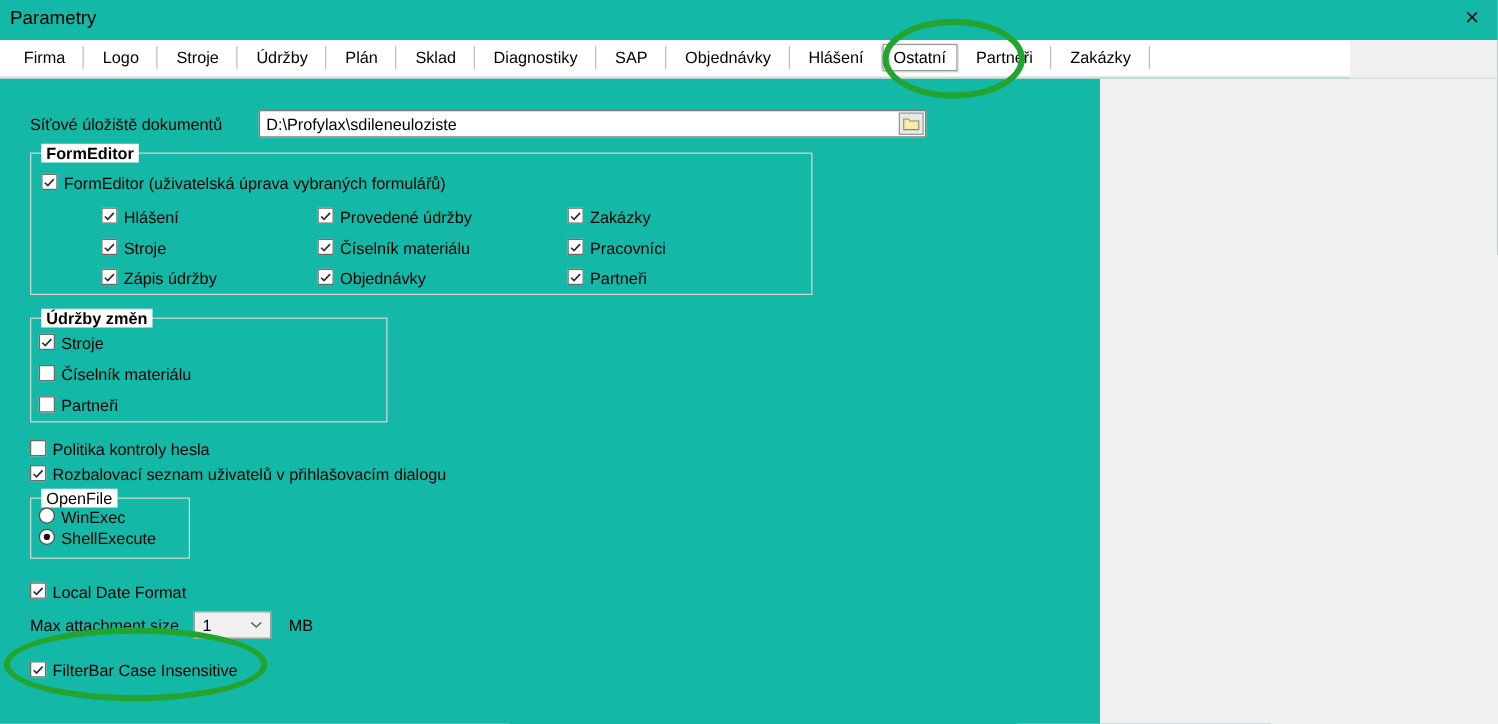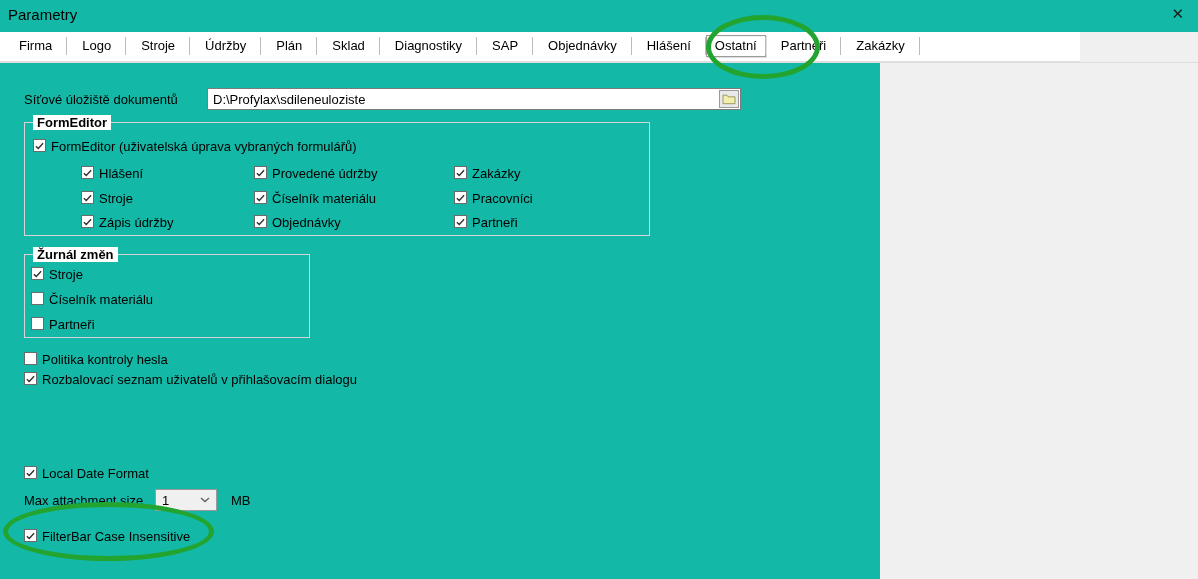--- a/index.html
+++ b/index.html
@@ -176,21 +176,21 @@
         <span class="cb on">
             <svg viewBox="0 0 10 8">
               <path d="M1 4.2 L3.6 6.8 L9 1"></path>
             </svg>
           </span>
         <span class="cblabel">Partneři</span>
       </div>
     </div>
 
     <div class="group" style="left:24px;top:191px;width:286px;height:84px;">
-      <span class="legend">Žurnál změn</span>
+      <span class="legend">Údržby změn</span>
       <div class="cbrow" style="left:6px;top:12px">
         <span class="cb on">
             <svg viewBox="0 0 10 8">
               <path d="M1 4.2 L3.6 6.8 L9 1"></path>
             </svg>
           </span>
         <span class="cblabel">Stroje</span>
       </div>
       <div class="cbrow" style="left:6px;top:37px">
         <span class="cb"></span>
@@ -208,20 +208,33 @@
     </div>
     <div class="cbrow" style="left:24px;top:309px">
       <span class="cb on">
           <svg viewBox="0 0 10 8">
             <path d="M1 4.2 L3.6 6.8 L9 1"></path>
           </svg>
         </span>
       <span class="cblabel">Rozbalovací seznam uživatelů v přihlašovacím dialogu</span>
     </div>
 
+    <div class="group" style="left:24px;top:335px;width:128px;height:49px;">
+      <span class="legend plain">OpenFile</span>
+      <div class="cbrow" style="left:6px;top:7px">
+        <span class="rb"></span>
+        <span class="cblabel">WinExec</span>
+      </div>
+      <div class="cbrow" style="left:6px;top:24px">
+        <span class="rb on">
+            <span class="dot"></span>
+          </span>
+        <span class="cblabel">ShellExecute</span>
+      </div>
+    </div>
 
     <div class="cbrow" style="left:24px;top:403px">
       <span class="cb on">
           <svg viewBox="0 0 10 8">
             <path d="M1 4.2 L3.6 6.8 L9 1"></path>
           </svg>
         </span>
       <span class="cblabel">Local Date Format</span>
     </div>
 

